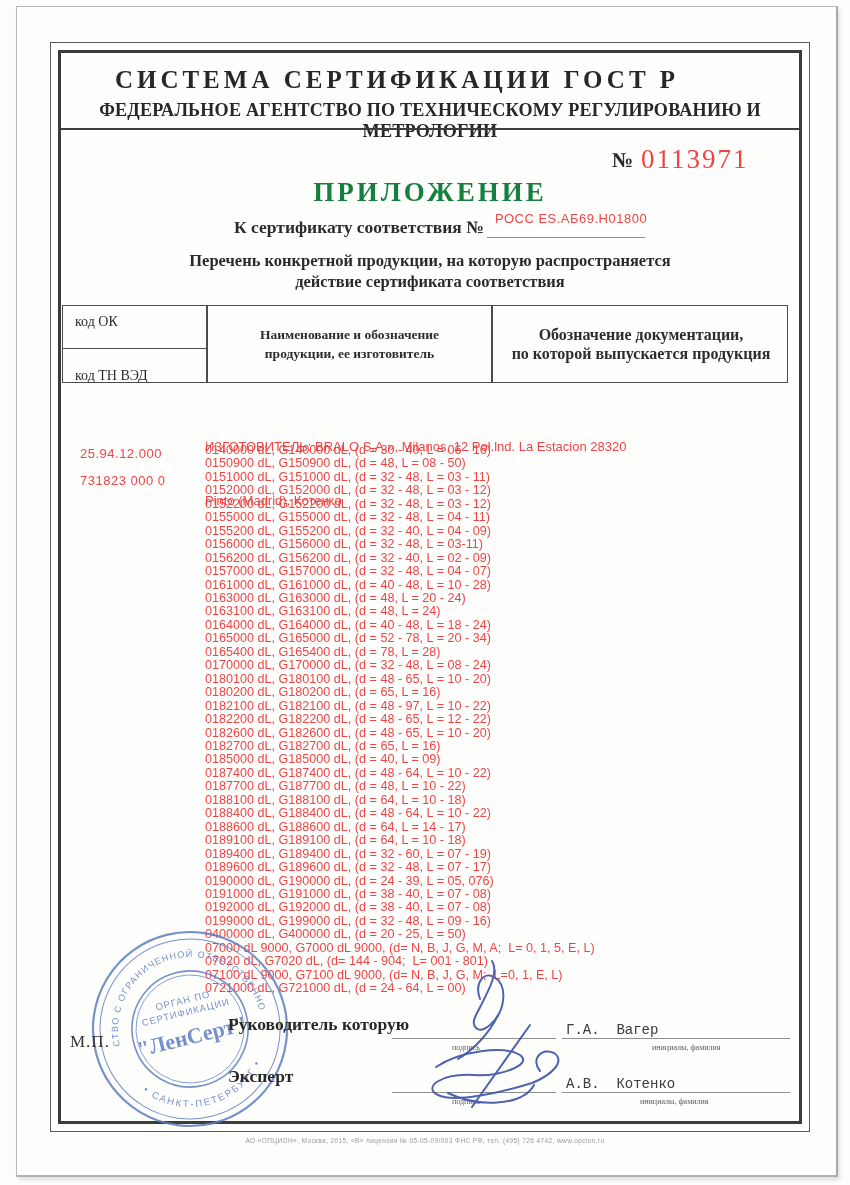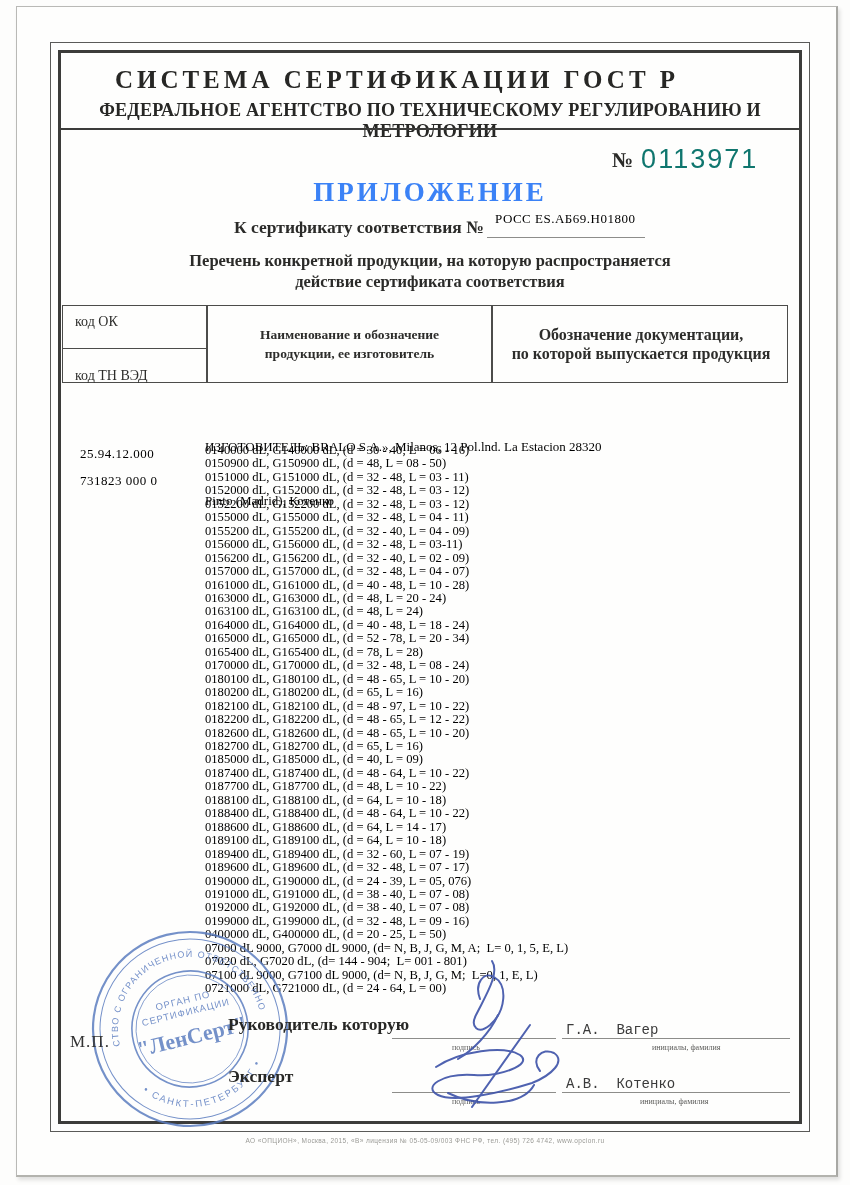--- a/index.html
+++ b/index.html
@@ -15,24 +15,24 @@
     border:3px solid #3c3c3a; }
   .hdr-sep { position:absolute; left:61px; top:128px; width:738px; height:2px; background:#3c3c3a; }
 
   .system-title { position:absolute; left:61px; top:66px; width:672px; text-align:center;
     font-size:25px; font-weight:bold; letter-spacing:4px; color:#272725; }
   .agency-title { position:absolute; left:61px; top:100px; width:738px; text-align:center;
     font-size:18.5px; font-weight:bold; letter-spacing:0.2px; color:#272725; transform:scaleX(0.98); }
 
   .num-row { position:absolute; left:612px; top:144px; display:flex; align-items:flex-start; gap:8px; }
   .num-label { font-size:21px; font-weight:bold; color:#2b2b29; padding-top:4px; }
-  .num-value { font-family:Liberation Sans, sans-serif; font-size:27px; letter-spacing:2px; color:#0f766e; }
+  .num-value { font-family:Liberation Serif, serif; font-size:27px; letter-spacing:2px; color:#ef4444; }
 
   .appendix-title { position:absolute; left:61px; top:177px; width:738px; text-align:center;
-    font-size:27px; font-weight:bold; letter-spacing:3px; color:#3b82f6; }
+    font-size:27px; font-weight:bold; letter-spacing:3px; color:#15803d; }
 
   .cert-label { position:absolute; left:215px; top:217px; font-size:17.5px; font-weight:bold; color:#2b2b29;margin-left:19px; }
   .cert-value { position:absolute; left:495px; top:211px; font-family:"Liberation Mono", monospace;
     font-size:13px; color:#3a3a3a; letter-spacing:0.5px; white-space:pre; }
   .cert-underline { position:absolute; left:487px; top:237px; width:158px; border-bottom:1.2px solid #8d8d8a; }
 
   .subtitle { position:absolute; left:61px; top:250px; width:738px; text-align:center;
     font-size:16.5px; font-weight:bold; color:#2b2b29; line-height:21px; }
 
   .ptable { position:absolute; left:62px; top:305px; width:726px; height:78px;
@@ -42,21 +42,21 @@
   .ptable .h1 { position:absolute; left:0; top:42px; width:143px; height:1.2px; background:#4c4c4a; }
   .cell-okcode { position:absolute; left:12px; top:8px; font-size:14px; color:#2d2d2b; }
   .cell-tnved  { position:absolute; left:12px; top:50px; font-size:14px; color:#2d2d2b;margin-top:12px; }
   .cell-mid { position:absolute; left:145px; top:0; width:283px; height:100%; display:flex;
     align-items:center; justify-content:center; text-align:center;
     font-size:13.5px; font-weight:bold; color:#2d2d2b; line-height:19px; }
   .cell-right { position:absolute; left:430px; top:0; width:296px; height:100%; display:flex;
     align-items:center; justify-content:center; text-align:center;
     font-size:16px; font-weight:bold; color:#2d2d2b; line-height:19px; }
 
-  .mono { font-family:Liberation Serif, serif; color:#000000; }
+  .mono { font-family:Liberation Sans, sans-serif; color:#ef4444; }
   .manufacturer { position:absolute; left:205px; top:402px; font-size:13px; line-height:18px; white-space:pre; }
   .ok-code-val   { position:absolute; left:80px; top:446px; font-size:13px; letter-spacing:0.5px; }
   .tnved-code-val{ position:absolute; left:80px; top:473px; font-size:13px; letter-spacing:0.5px; }
   .product-list { position:absolute; left:205px; top:444px; font-size:12.6px; line-height:13.45px; white-space:pre; }
 
   .stamp-wrap { position:absolute; left:56px; top:926px; width:268px; height:212px; opacity:0.85; }
   .mp-label { position:absolute; left:70px; top:1032px; font-size:17px; color:#333; letter-spacing:1px; }
 
   .sig-role-1 { position:absolute; left:228px; top:1014px; font-size:17.5px; font-weight:bold; color:#272725; }
   .sig-role-2 { position:absolute; left:228px; top:1066px; font-size:17.5px; font-weight:bold; color:#272725; }

